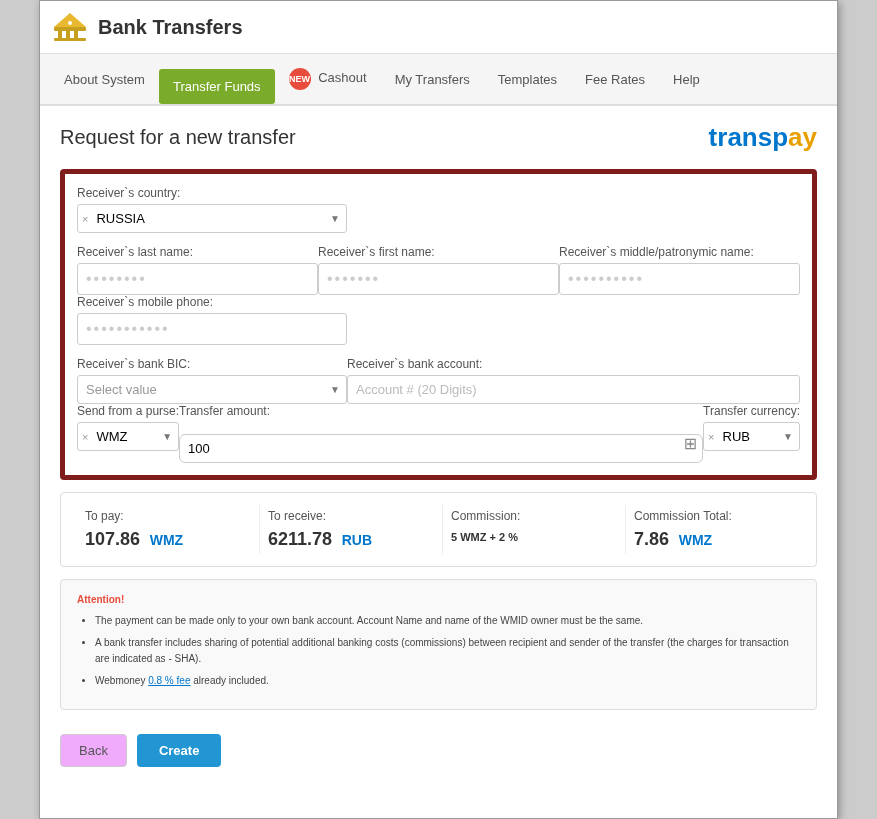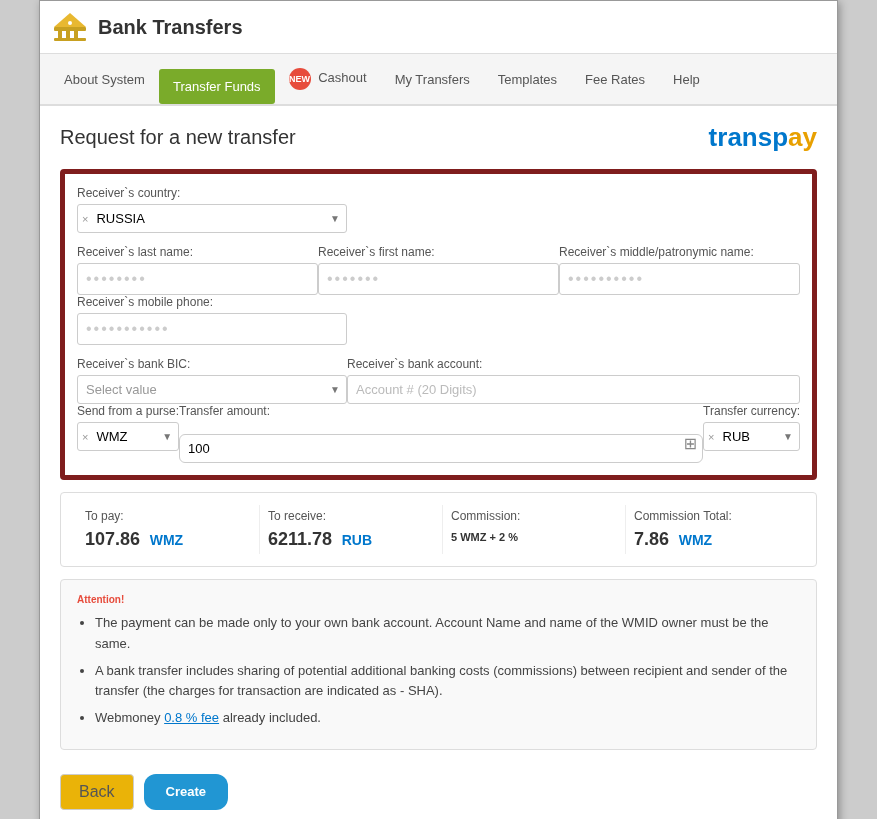--- a/index.html
+++ b/index.html
@@ -232,51 +232,51 @@
     .attention-title {
       color: #e74c3c;
       font-size: 10px;
       font-weight: bold;
       margin-bottom: 8px;
     }
     .attention-list {
       list-style: disc;
       padding-left: 18px;
       color: #444;
-      font-size: 13px;
+      font-size: 10px;
       line-height: 1.6;
     }
     .attention-list li {
       margin-bottom: 6px;
     }
     .link-underline {
       color: #0077cc;
       text-decoration: underline;
       cursor: pointer;
     }
     
     .action-buttons {
       display: flex;
       gap: 10px;
       padding: 8px 0;
     }
     .btn-back {
       padding: 8px 18px;
-      background: #eab308;
+      background: #f0abfc;
       border: 1px solid #ccc;
       border-radius: 4px;
       color: #555;
       cursor: pointer;
-      font-size: 16px;
+      font-size: 13px;
     }
     .btn-create {
       padding: 8px 22px;
       background: #2196d3;
       border: none;
-      border-radius: 12px;
+      border-radius: 4px;
       color: #fff;
       cursor: pointer;
       font-size: 13px;
       font-weight: bold;
     }
 
     
     .summary-col + .summary-col {
       border-left: 1px solid #eee;
     }

